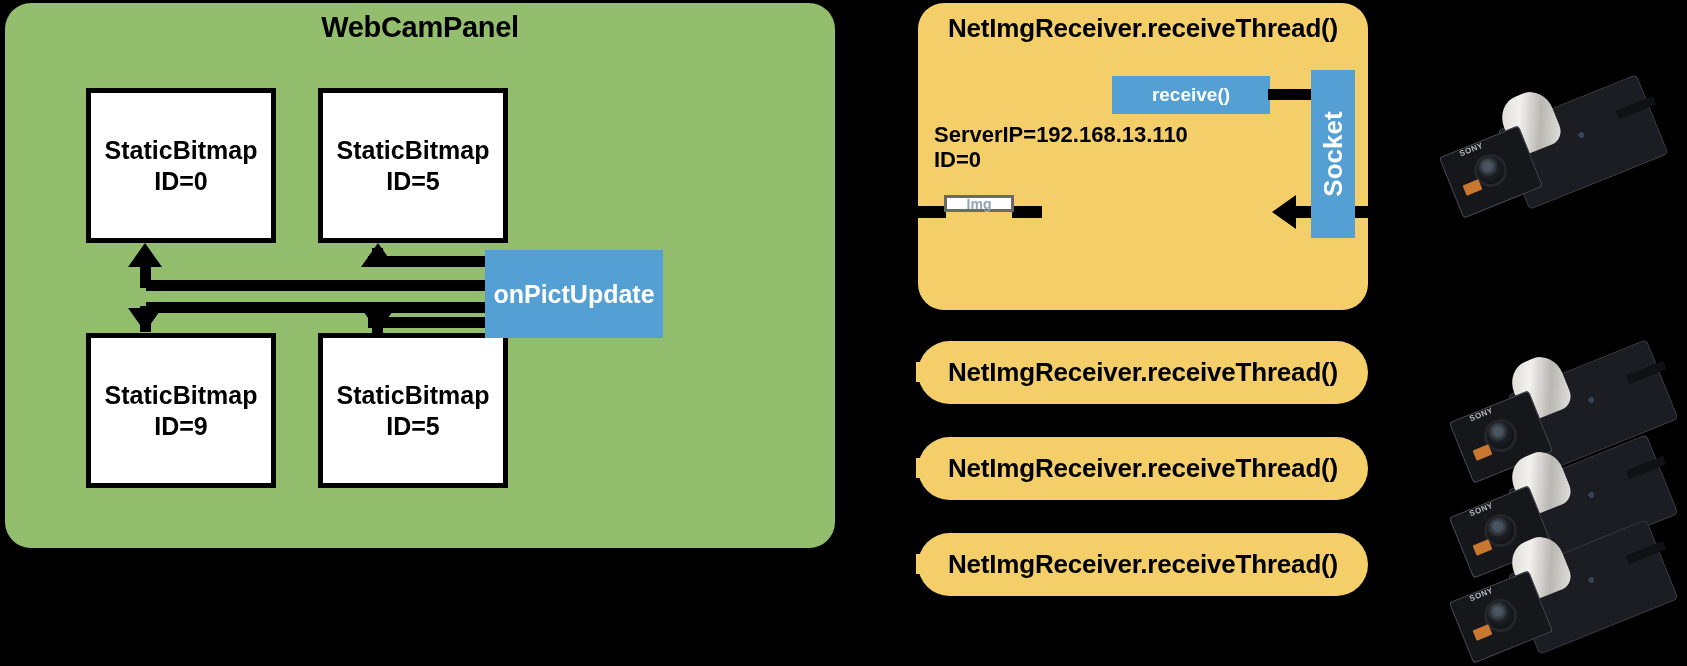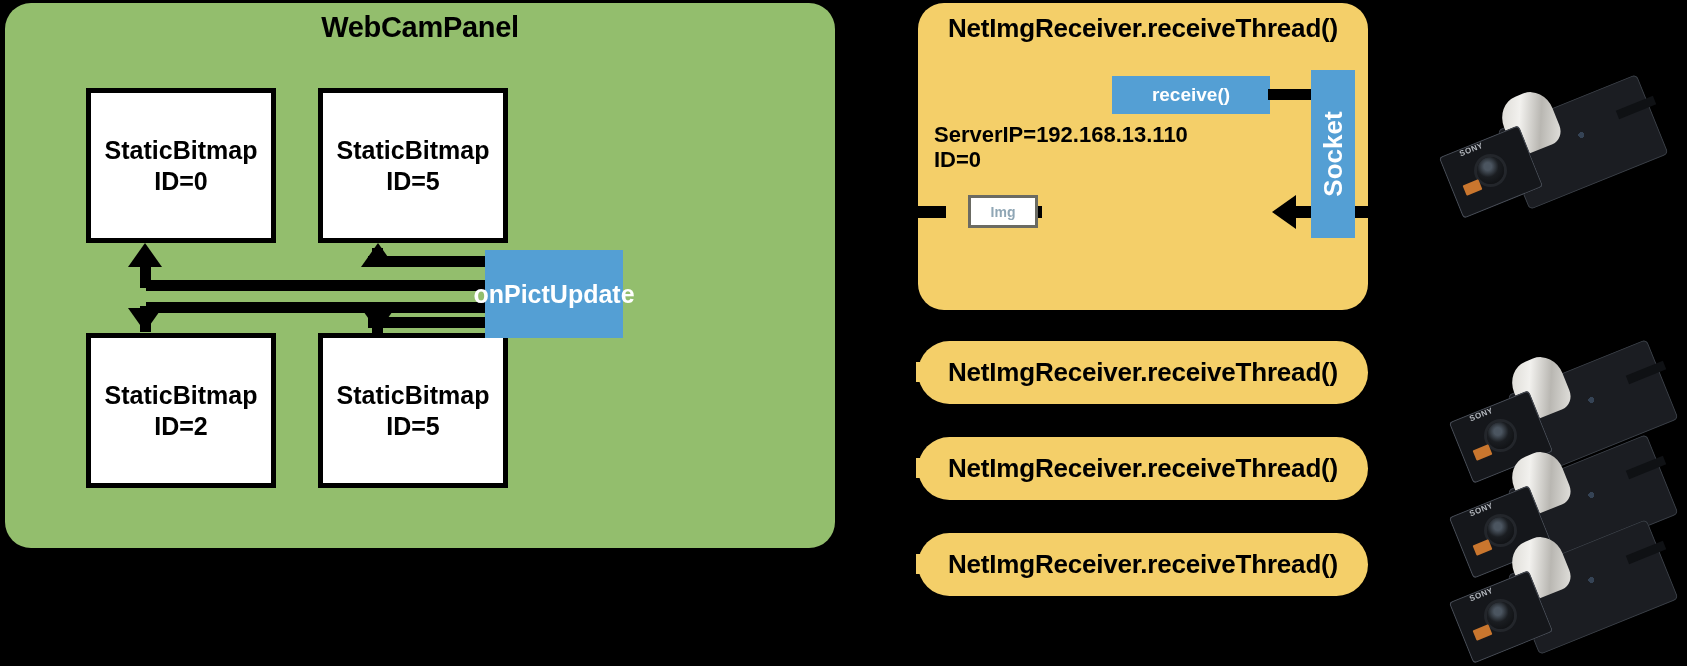--- a/index.html
+++ b/index.html
@@ -57,21 +57,21 @@
   .bm0 { left: 50px;  top: 88px;  width: 190px; height: 155px; }
   .bm1 { left: 282px; top: 88px;  width: 190px; height: 155px; }
   .bm2 { left: 50px;  top: 333px; width: 190px; height: 155px; }
   .bm3 { left: 282px; top: 333px; width: 190px; height: 155px; }
 
   
   .onpict {
     position: absolute;
     left: 485px;
     top: 250px;
-    width: 138px;
+    width: 178px;
     height: 88px;
     background: #549fd4;
     display: flex;
     align-items: center;
     justify-content: center;
     font-size: 25px;
     font-weight: bold;
     color: #ffffff;
   }
   .pict-event-label {
@@ -156,31 +156,30 @@
     font-weight: bold;
     color: #000000;
     line-height: 1.15;
     white-space: pre-line;
   }
   .img-box {
     position: absolute;
     left: 944px;
     top: 195px;
     width: 70px;
-    height: 33px;
+    height: 17px;
     background: #ffffff;
     border: 3px solid #6b6b63;
     box-sizing: border-box;
     display: flex;
     align-items: center;
     justify-content: center;
     font-size: 14px;
     font-weight: bold;
     color: #8fa6b5;
-    margin-left: 24px;
   }
   .recv-jpeg {
     position: absolute;
     left: 1040px;
     top: 178px;
     width: 230px;
     height: 68px;
     background: #549fd4;
     display: flex;
     align-items: center;
@@ -311,21 +310,21 @@
   <div class="bitmap-box bm0">
     <div>StaticBitmap</div>
     <div>ID=0</div>
   </div>
   <div class="bitmap-box bm1">
     <div>StaticBitmap</div>
     <div>ID=5</div>
   </div>
   <div class="bitmap-box bm2">
     <div>StaticBitmap</div>
-    <div>ID=2</div>
+    <div>ID=9</div>
   </div>
   <div class="bitmap-box bm3">
     <div>StaticBitmap</div>
     <div>ID=5</div>
   </div>
 
   <div class="seg" style="left:368px; top:256px; width:120px; height:11px;"></div>
   <div class="seg" style="left:146px; top:280px; width:342px; height:11px;"></div>
   <div class="seg" style="left:146px; top:302px; width:342px; height:11px;"></div>
   <div class="seg" style="left:368px; top:317px; width:120px; height:11px;"></div>

